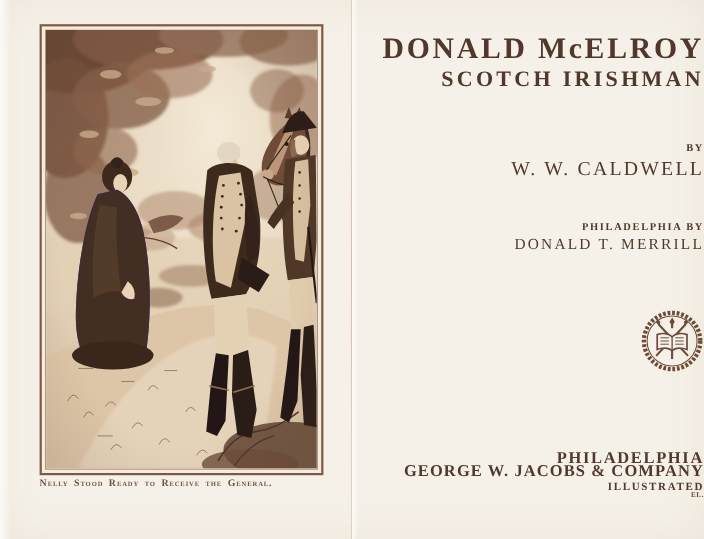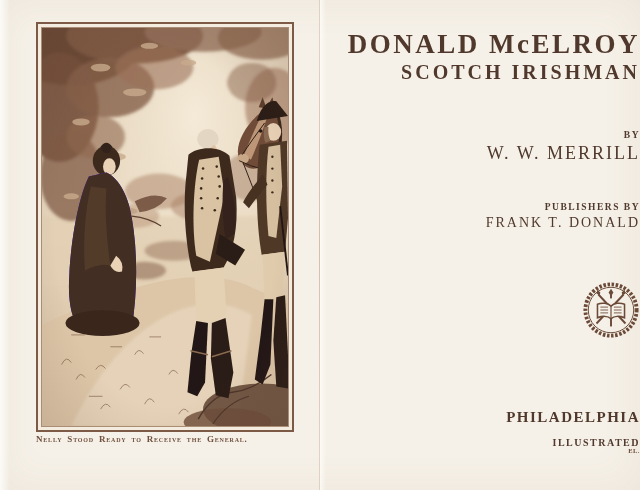--- a/index.html
+++ b/index.html
@@ -231,23 +231,23 @@
         <rect x="0" y="0" width="252" height="402" fill="url(#vign)"></rect>
       </svg>
     </div>
   </div>
   <div class="caption">Nelly Stood Ready to Receive the General.</div>
 
   <div class="titlepage">
     <div class="block book-title">DONALD McELROY</div>
     <div class="block by-label">BY</div>
     <div class="block book-subtitle">SCOTCH IRISHMAN</div>
-    <div class="block author">W. W. MERRILL</div>
-    <div class="block illby-label">PUBLISHERS BY</div>
-    <div class="block illustrator">FRANK T. DONALD</div>
+    <div class="block author">W. W. CALDWELL</div>
+    <div class="block illby-label">PHILADELPHIA BY</div>
+    <div class="block illustrator">DONALD T. MERRILL</div>
 
     <div class="block emblem-wrap">
       <svg width="58" height="58" viewBox="0 0 60 60">
 
         <circle cx="30" cy="30" r="26.5" fill="none" stroke="#6b4a38" stroke-width="4" stroke-dasharray="2.6 1.7"></circle>
         <circle cx="30" cy="30" r="23.5" fill="none" stroke="#6b4a38" stroke-width="1"></circle>
 
         <g stroke="#6b4a38" stroke-width="2" fill="none">
           <path d="M15,44 L43,14"></path>
           <path d="M45,44 L17,14"></path>
@@ -265,18 +265,19 @@
         <g stroke="#6b4a38" stroke-width="0.9">
           <path d="M19,27 h8 M19,30 h8 M19,33 h8"></path>
           <path d="M33,27 h8 M33,30 h8 M33,33 h8"></path>
         </g>
 
         <rect x="29" y="39" width="2" height="8" fill="#6b4a38"></rect>
       </svg>
     </div>
 
     <div class="block city">PHILADELPHIA</div>
+    <div class="block publisher">GEORGE W. JACOBS &amp; COMPANY</div>
     <div class="block publishers-label">ILLUSTRATED</div>
     <div class="block printer-mark">EL.</div>
   </div>
 
   <div class="gutter"></div>
 </div>
 
 </body></html>

